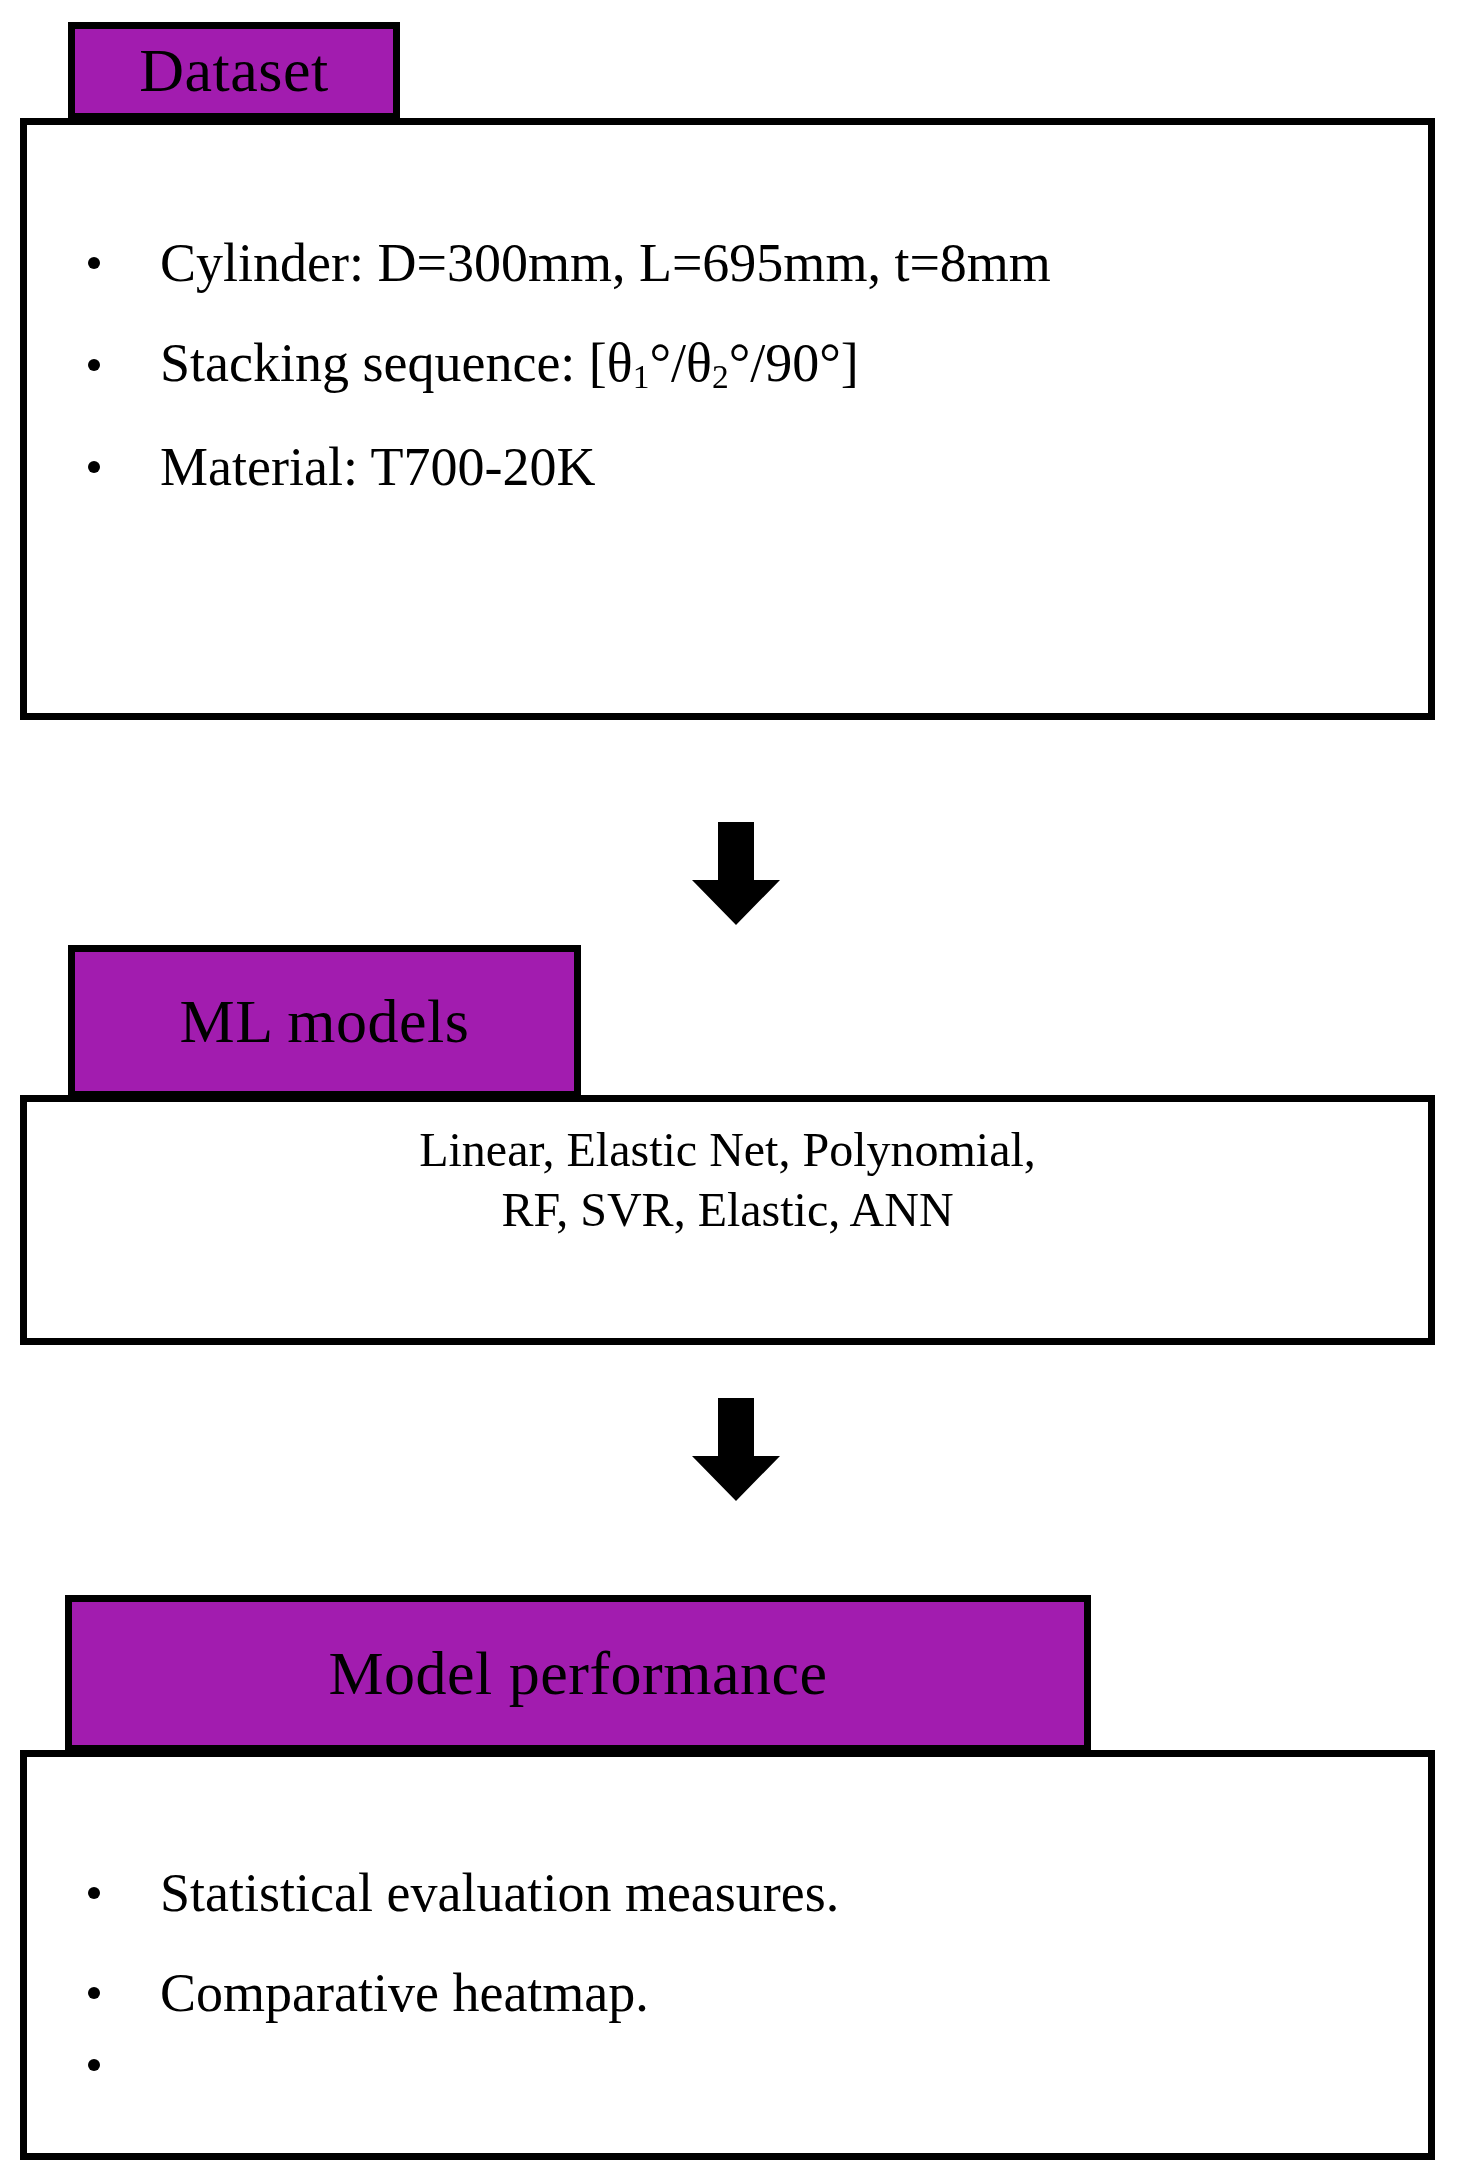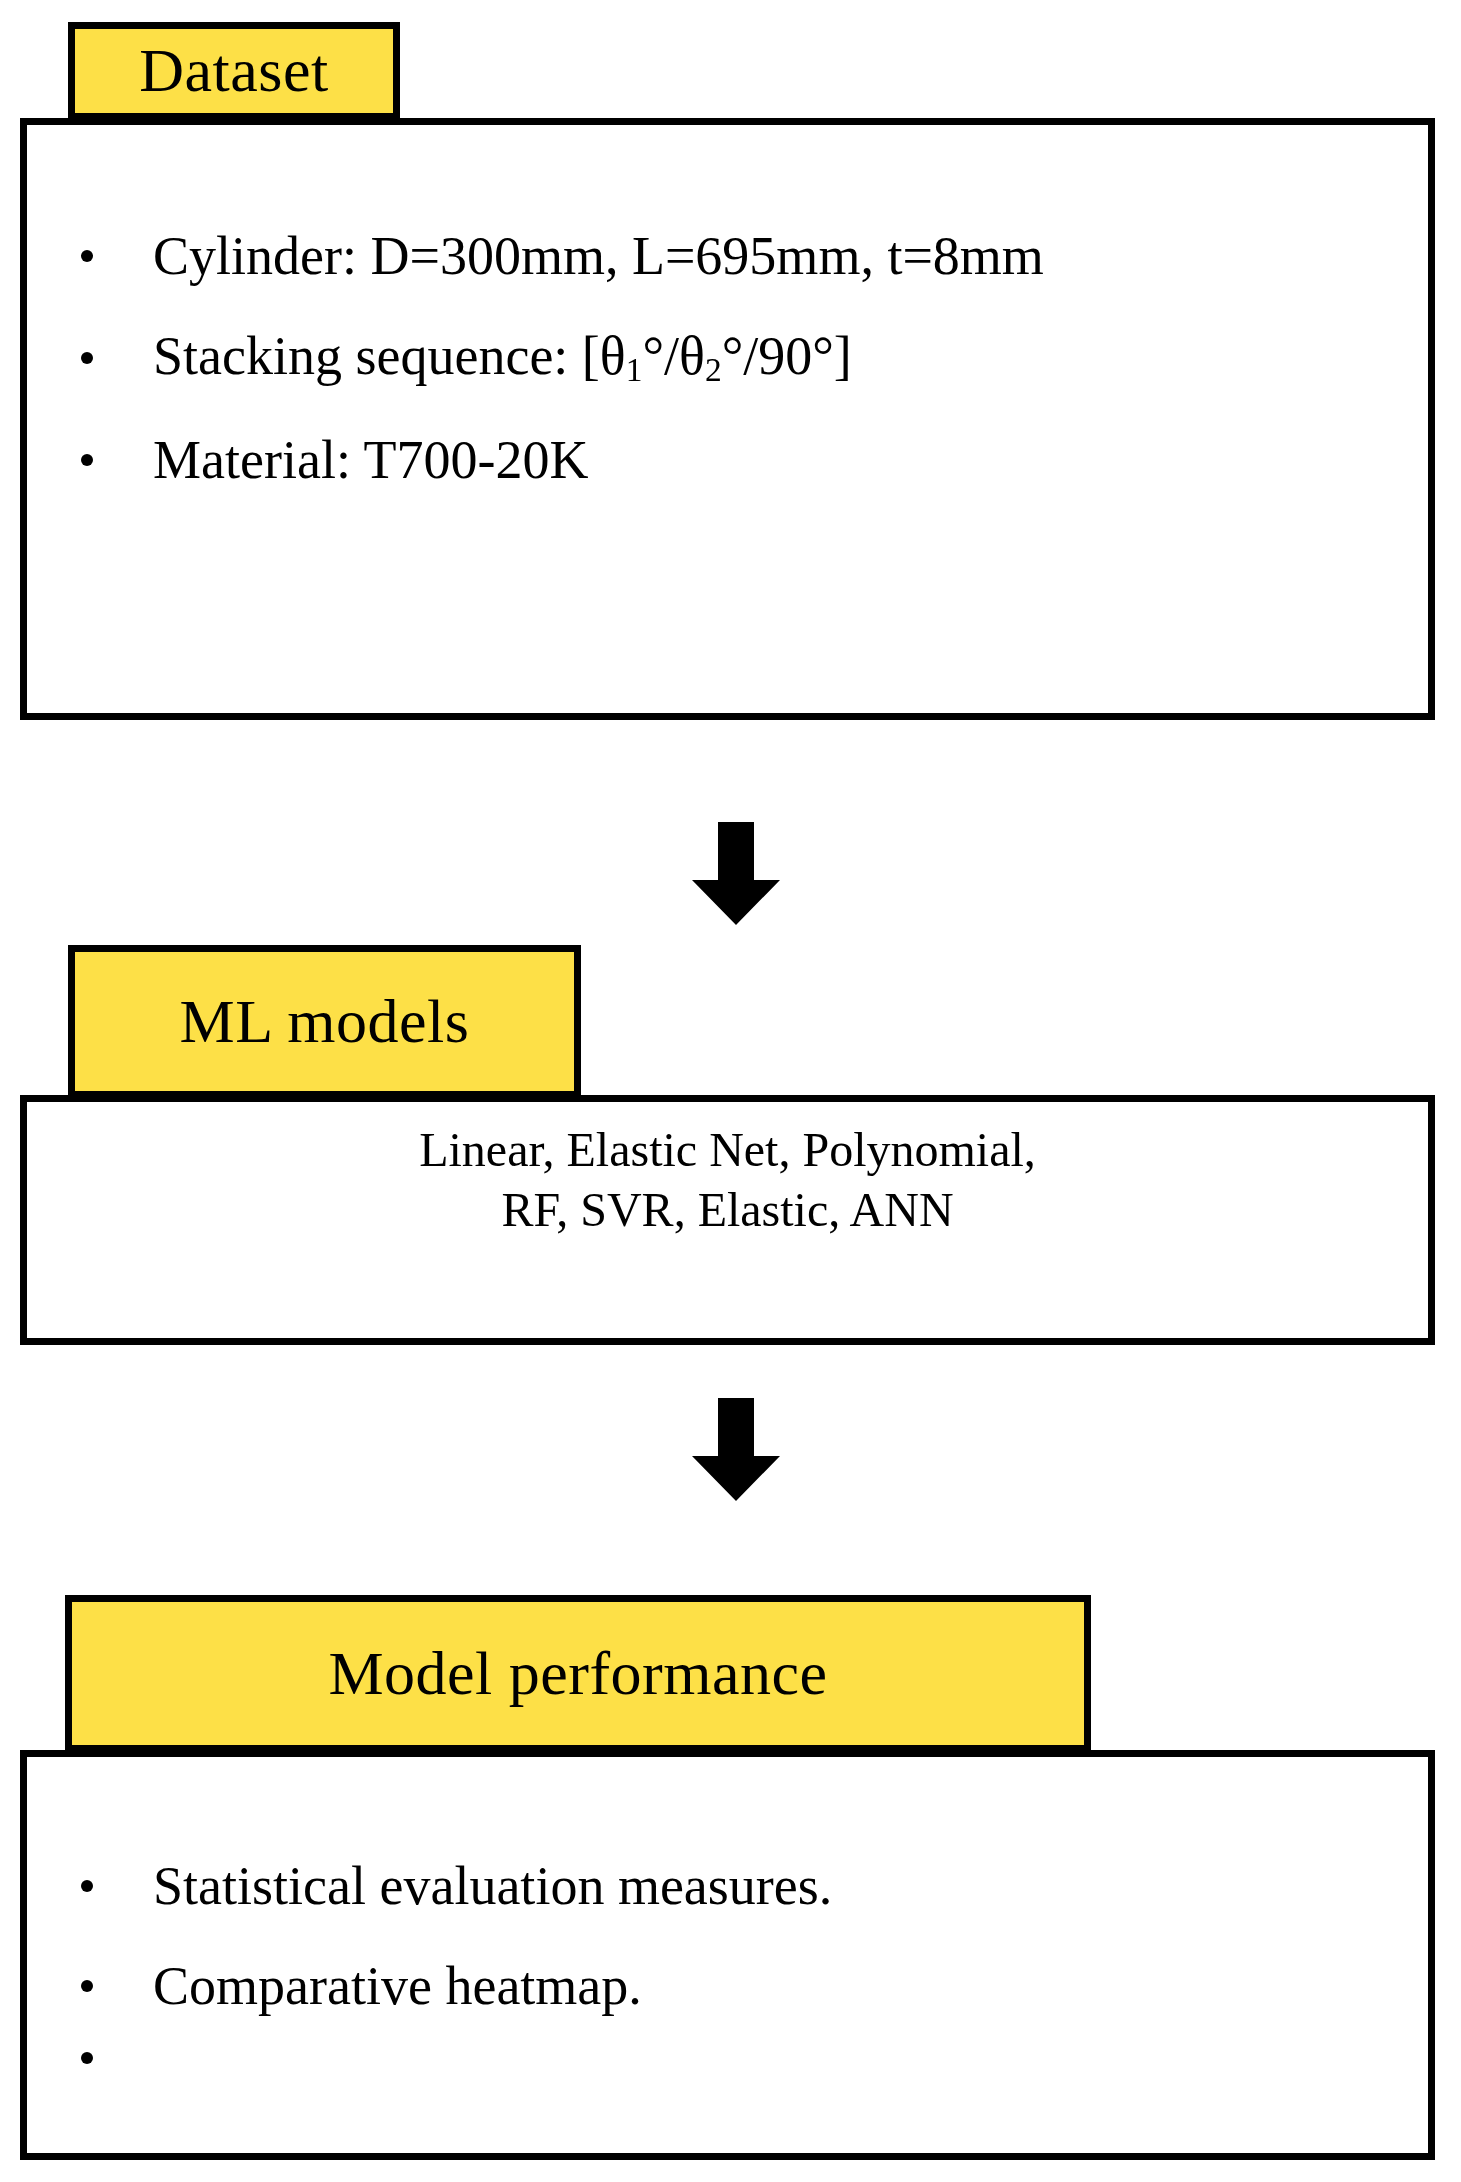--- a/index.html
+++ b/index.html
@@ -26,40 +26,40 @@
   .stage-body {
     position: absolute;
     box-sizing: border-box;
     border: 7px solid #000000;
     background: #ffffff;
   }
   .stage-title {
     position: absolute;
     box-sizing: border-box;
     border: 7px solid #000000;
-    background: #fde047;
+    background: #a21caf;
     display: flex;
     align-items: center;
     z-index: 5;
   }
   .stage-title-label {
     display: block;
     width: 100%;
     text-align: center;
     font-size: 62px;
     line-height: 1.05;
     letter-spacing: 0.5px;
     white-space: nowrap;
   }
 
   
   .bullet-list {
     position: absolute;
     list-style: none;
-    margin: 5px;
+    margin: 12px;
     padding: 0;
     z-index: 2;
   }
   .bullet-item {
     position: relative;
     padding-left: 108px;
     font-size: 54px;
     line-height: 1.08;
     white-space: nowrap;
   }

